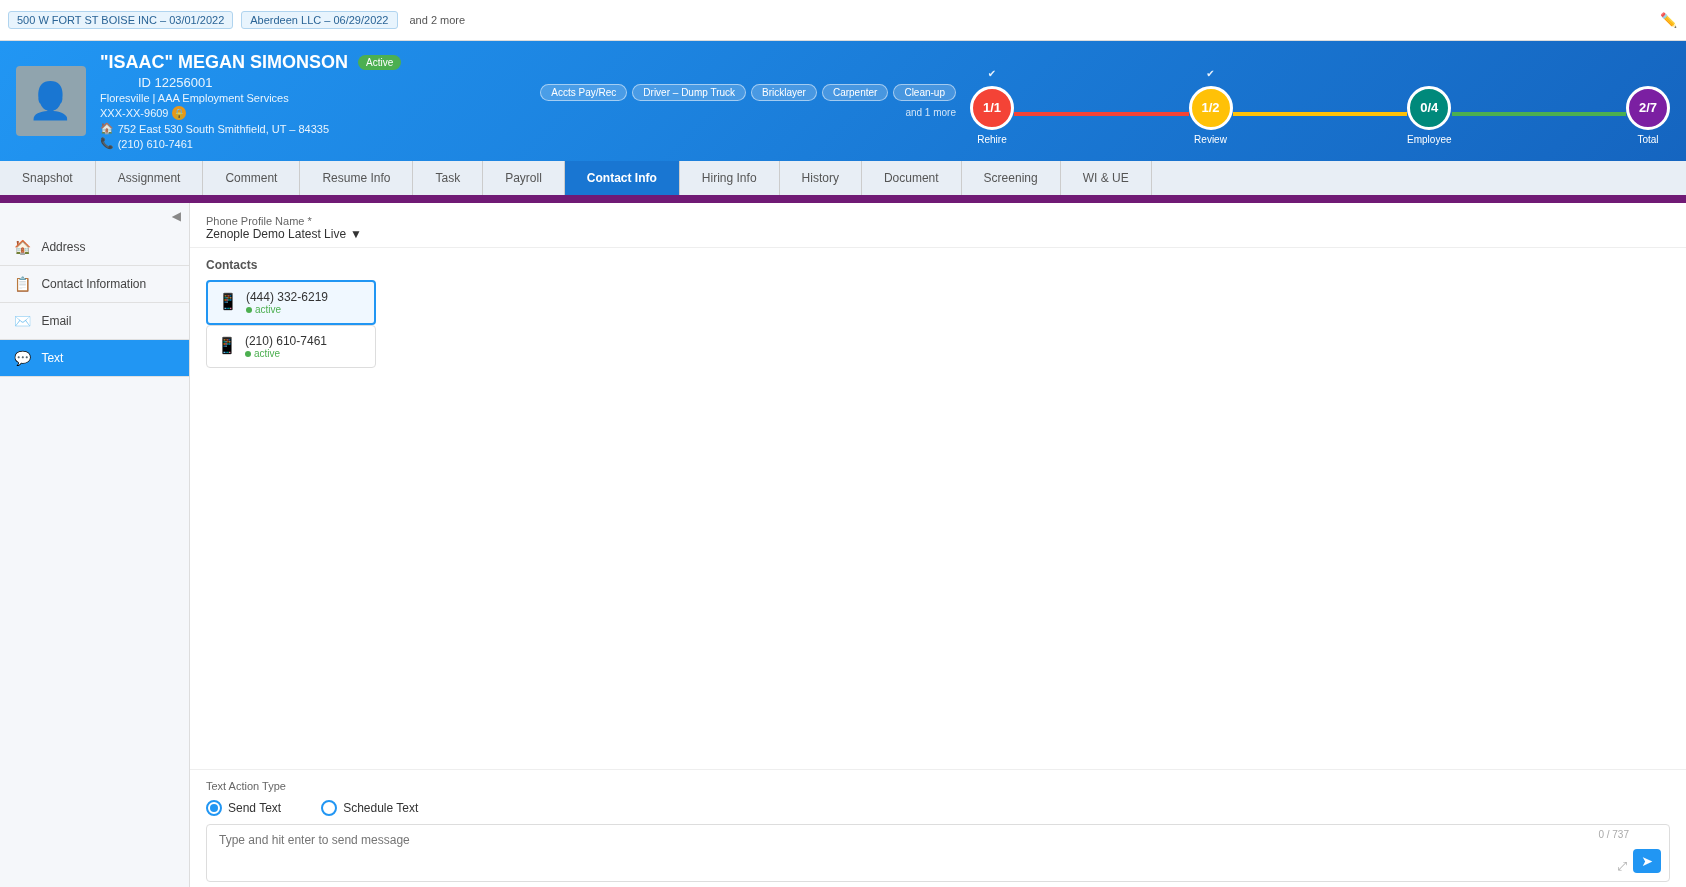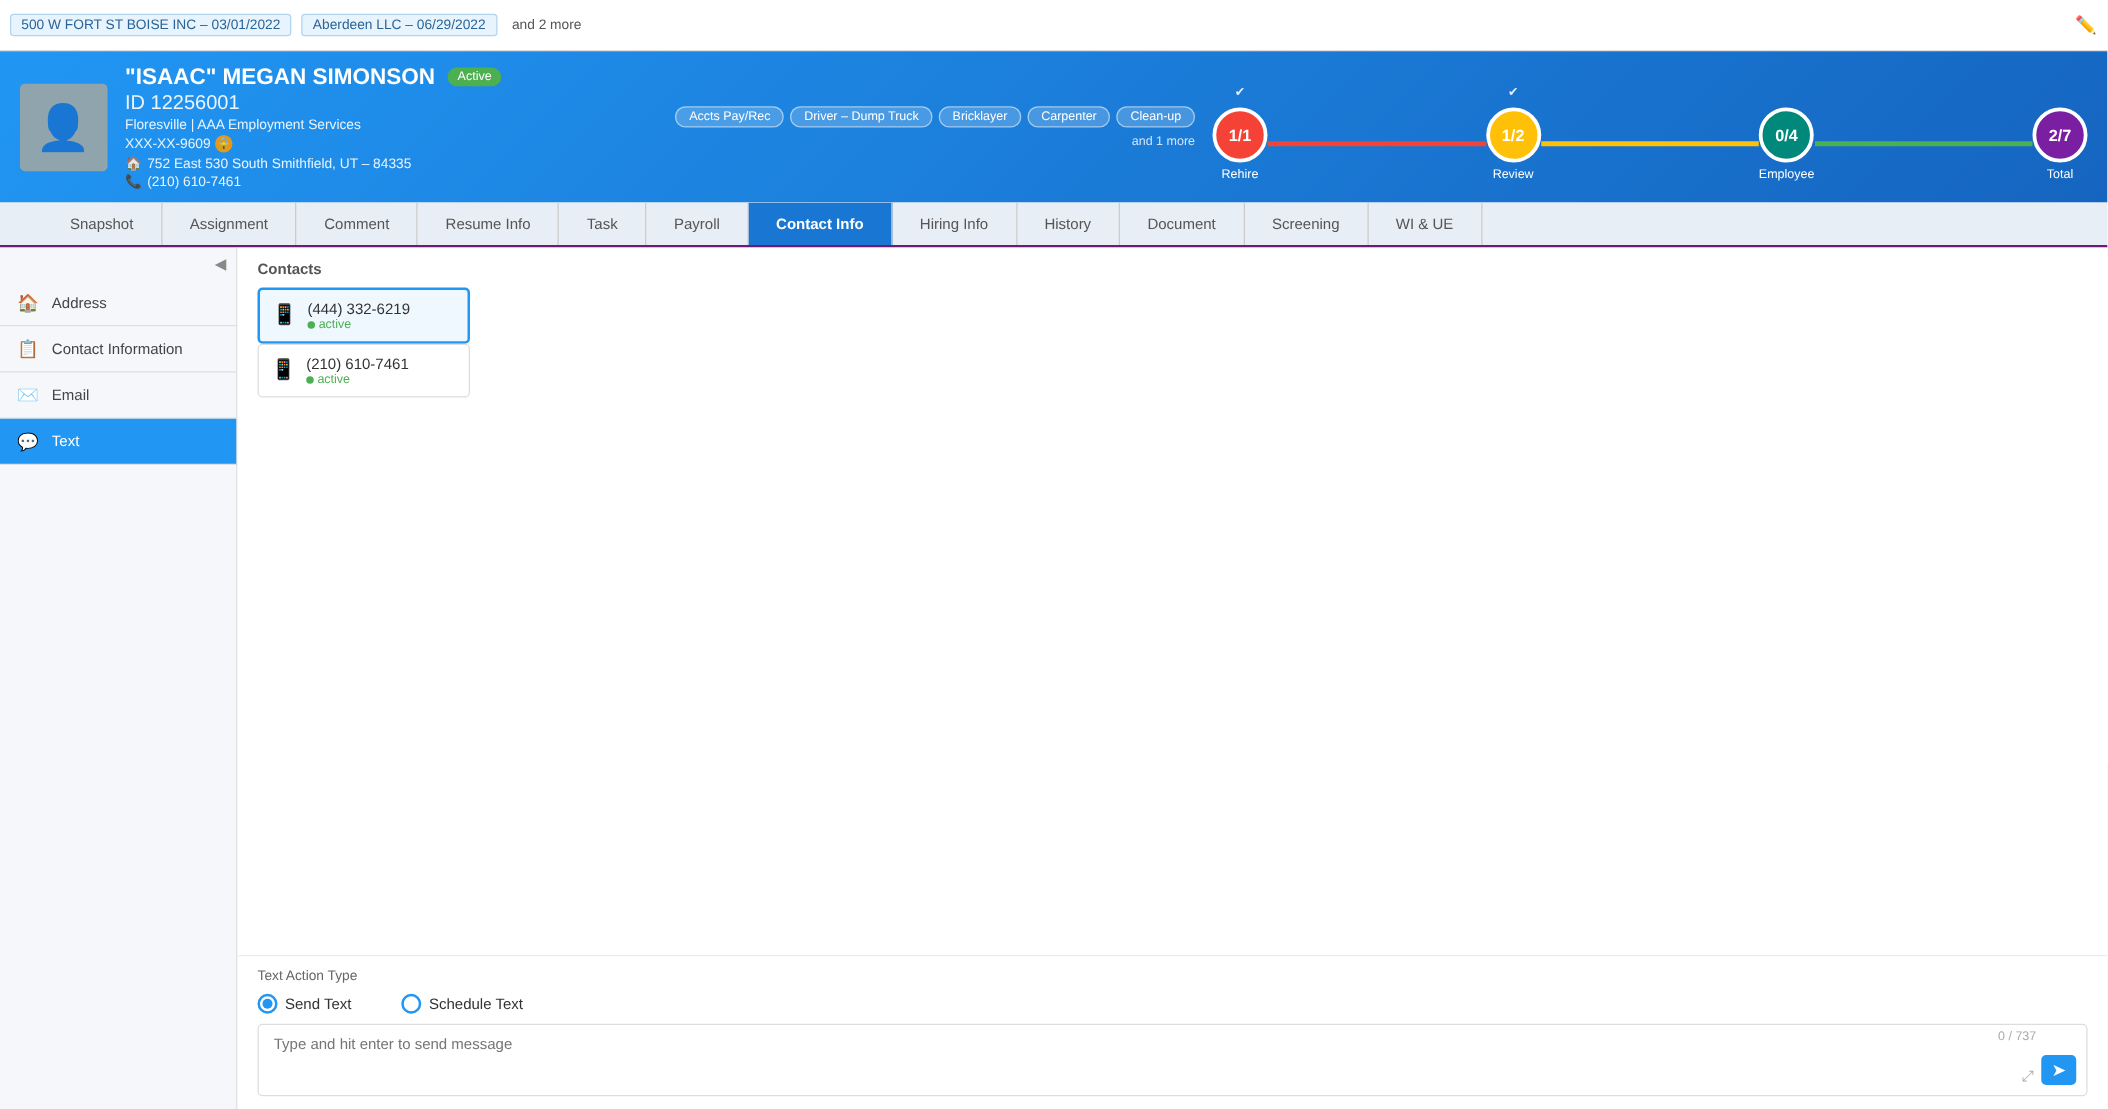--- a/index.html
+++ b/index.html
@@ -69,21 +69,21 @@
       gap: 10px;
     }
     .active-badge {
       background: #4CAF50;
       color: white;
       font-size: 10px;
       padding: 2px 8px;
       border-radius: 10px;
       font-weight: normal;
     }
-    .profile-id { font-size: 16px; opacity: 0.9; margin-top: 2px; }
+    .profile-id { font-size: 13px; opacity: 0.9; margin-top: 2px; margin-left: 38px; }
     .profile-company { font-size: 11px; opacity: 0.9; margin-top: 2px; }
     .profile-ssn { font-size: 11px; opacity: 0.9; margin-top: 2px; display: flex; align-items: center; gap: 4px; }
     .profile-address { font-size: 11px; opacity: 0.9; margin-top: 2px; display: flex; align-items: center; gap: 4px; }
     .profile-phone { font-size: 11px; opacity: 0.9; margin-top: 2px; display: flex; align-items: center; gap: 4px; }
     .lock-icon { font-size: 10px; background: #FF9800; color: white; border-radius: 50%; width: 14px; height: 14px; display: inline-flex; align-items: center; justify-content: center; }
 
     
     .skills-area {
       display: flex;
       flex-direction: column;
@@ -121,23 +121,22 @@
       color: white;
       border: 3px solid white;
       position: relative;
       z-index: 2;
     }
 
     
     .nav-tabs {
       display: flex;
       background: #e8eef5;
-      border-bottom: 2px solid #701a75;
+      border-bottom: 8px solid #701a75;
       overflow-x: auto;
-      padding-left: 34px;
     }
     .nav-tab {
       padding: 10px 22px;
       font-size: 12px;
       color: #555;
       cursor: pointer;
       white-space: nowrap;
       border-right: 1px solid #ccc;
       transition: background 0.2s;
       user-select: none;
@@ -493,20 +492,29 @@
       <span>Email</span>
     </div>
     <div class="sidebar-item active">
       <span class="sidebar-icon">💬</span>
       <span>Text</span>
     </div>
   </div>
 
   <div class="content-area">
 
+    <div class="phone-profile-row">
+      <div style="display:flex;flex-direction:column;">
+        <span class="phone-profile-label">Phone Profile Name *</span>
+        <div class="phone-profile-select">
+          <span>Zenople Demo Latest Live</span>
+          <span>▼</span>
+        </div>
+      </div>
+    </div>
 
     <div class="contacts-section">
       <div class="contacts-list">
         <div class="contacts-label">Contacts</div>
 
         <div class="contact-card selected">
           <span class="contact-phone-icon">📱</span>
           <div>
             <div class="contact-number">(444) 332-6219</div>
             <div class="contact-status">

